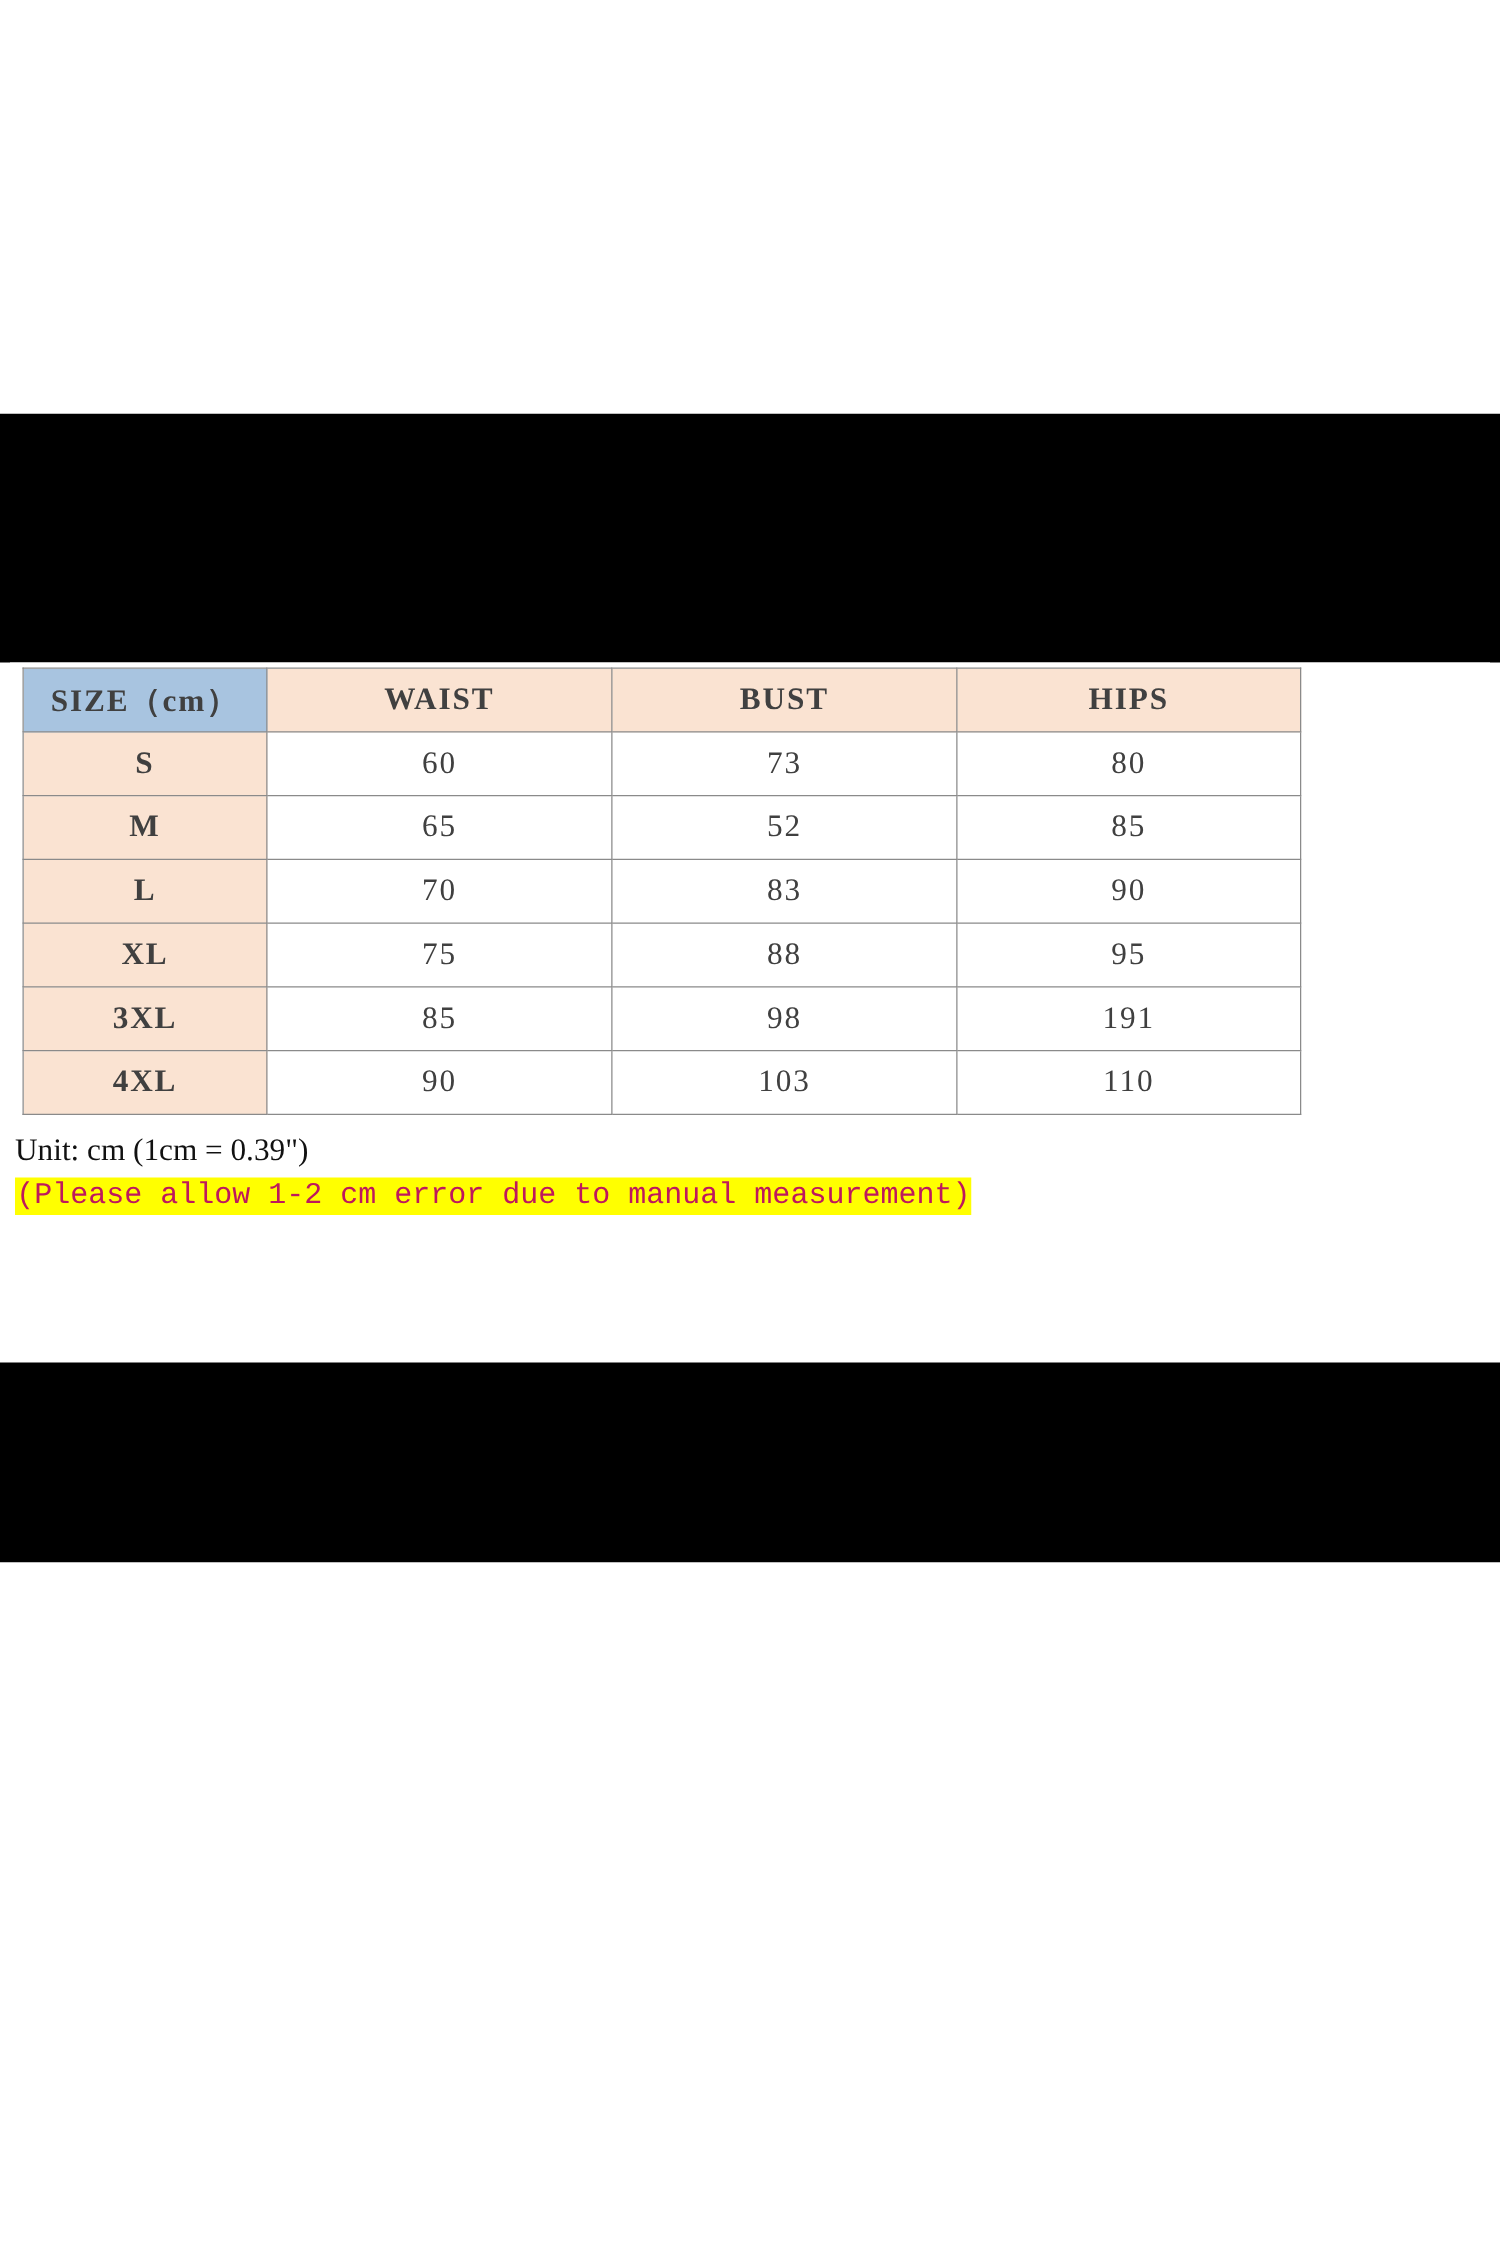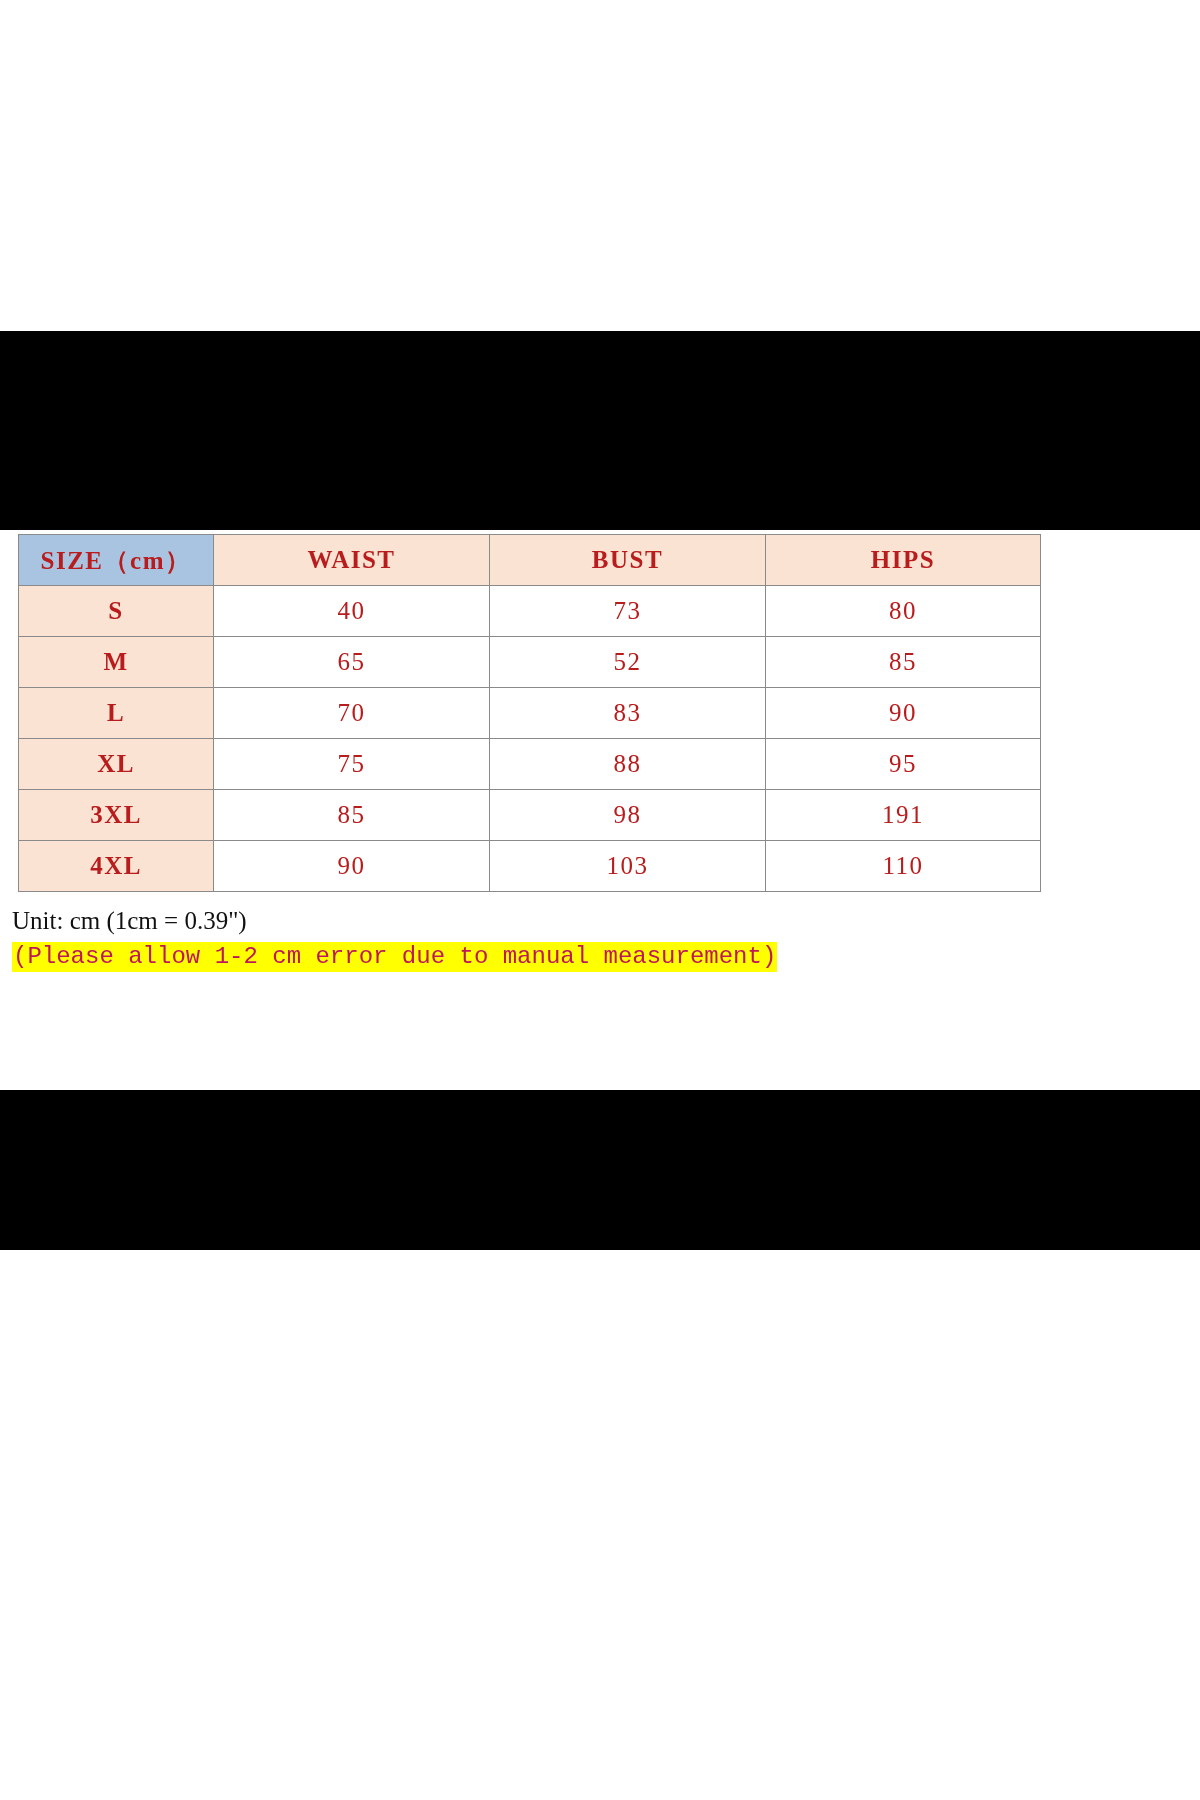--- a/index.html
+++ b/index.html
@@ -66,21 +66,21 @@
     margin-left: 10px;
     margin-top: 4px;
     background: #ffffff;
   }
   table.size-table td, table.size-table th {
     border: 1px solid #8a8a8a;
     text-align: center;
     vertical-align: middle;
     font-size: 25px;
     font-family: "Liberation Serif", serif;
-    color: #b91c1c;
+    color: #404040;
     height: 50px;
     padding: 0;
     letter-spacing: 1.5px;
   }
   
   col.c0 { width: 195px; }
   col.c1 { width: 276px; }
   col.c2 { width: 276px; }
   col.c3 { width: 275px; }
 
@@ -146,21 +146,21 @@
         <tr>
           <th class="hdr-size">SIZE（cm）</th>
           <th class="hdr-other">WAIST</th>
           <th class="hdr-other">BUST</th>
           <th class="hdr-other">HIPS</th>
         </tr>
       </thead>
       <tbody>
         <tr>
           <td class="size-cell">S</td>
-          <td class="val-cell">40</td>
+          <td class="val-cell">60</td>
           <td class="val-cell">73</td>
           <td class="val-cell">80</td>
         </tr>
         <tr>
           <td class="size-cell">M</td>
           <td class="val-cell">65</td>
           <td class="val-cell">52</td>
           <td class="val-cell">85</td>
         </tr>
         <tr>

